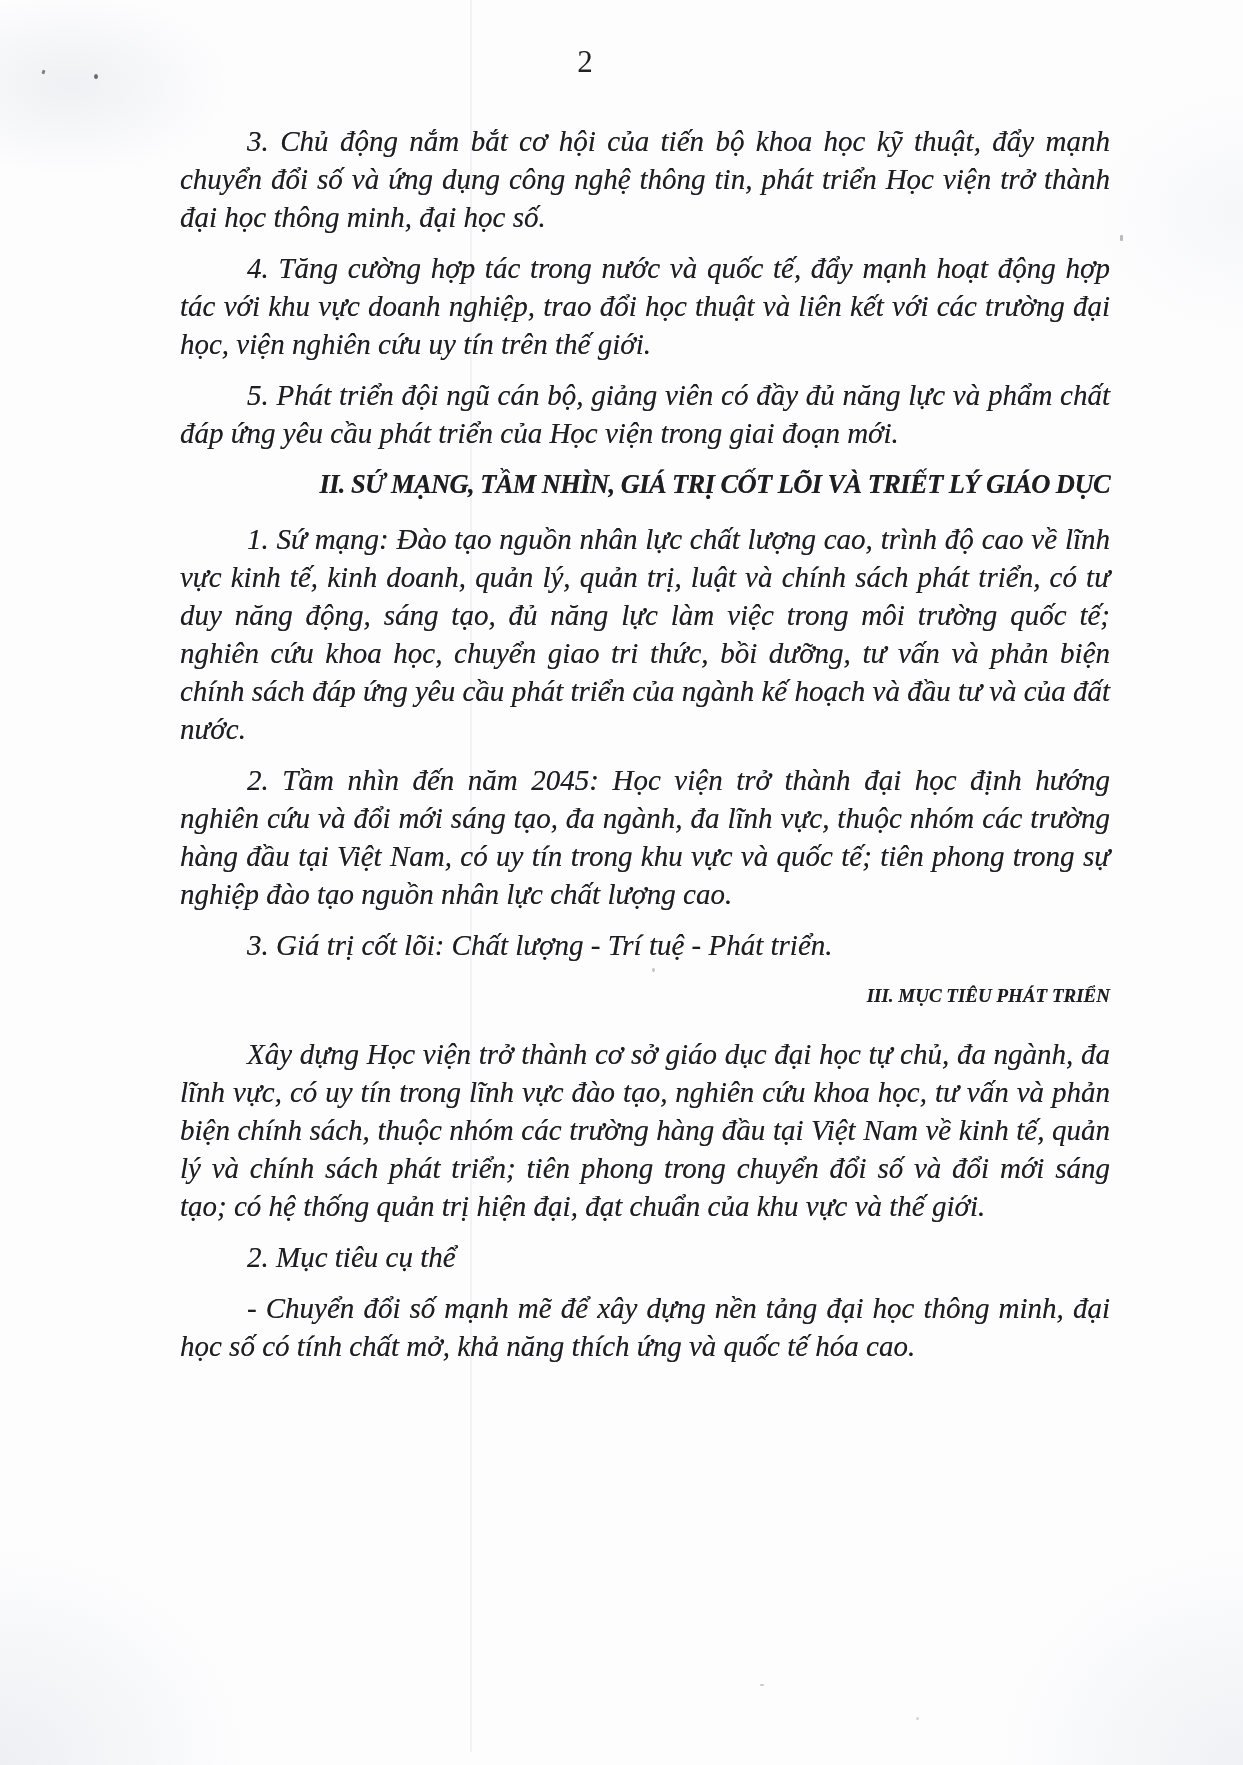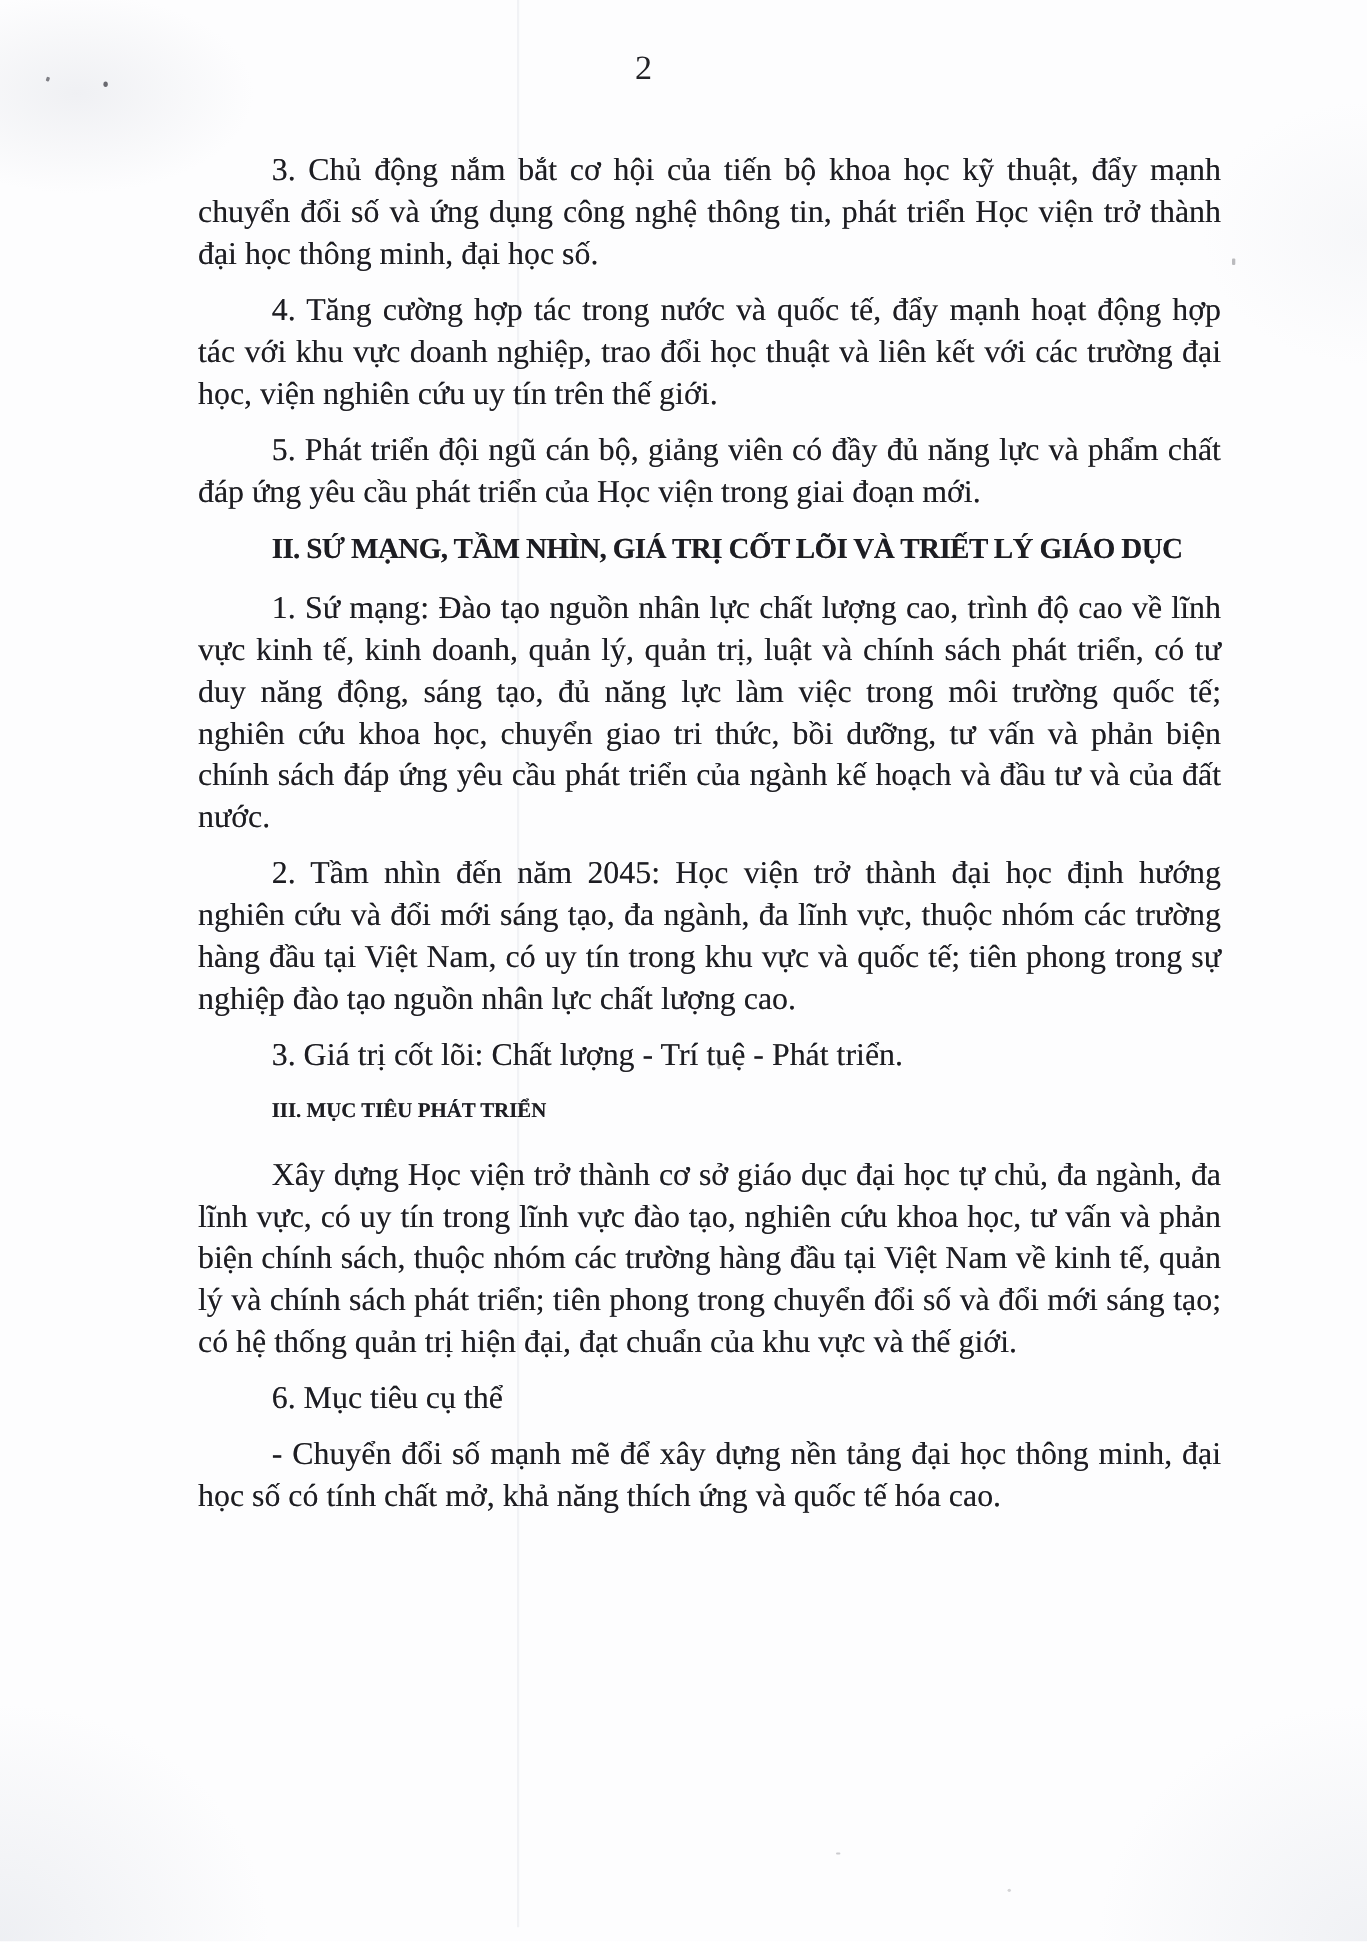--- a/index.html
+++ b/index.html
@@ -49,37 +49,38 @@
     top: 44px;
     left: 0;
     width: 1170px;
     text-align: center;
     font-size: 31px;
     color: #222226;
   }
   .content {
     position: absolute;
     left: 180px;
-    top: 136px;
+    top: 122px;
     width: 930px;
     font-size: 29px;
     line-height: 38px;
     color: #1d1d22;
     text-align: justify;
     text-shadow: 0 0 0.5px rgba(20,20,25,0.55);
+    font-style: italic;
   }
   .para {
     margin: 0 0 13px 0;
     text-indent: 67px;
   }
   .heading {
     margin: 5px 0 17px 0;
     text-indent: 67px;
     font-weight: 700;
-    text-align: left;
+    text-align: right;
   }
   .heading.wide {
     white-space: nowrap;
     font-size: 26.5px;
     letter-spacing: -0.6px;
   }
 </style>
 </head>
 <body>
 
@@ -111,19 +112,19 @@
     <p class="para">2. Tầm nhìn đến năm 2045: Học viện trở thành đại học định hướng nghiên cứu và đổi mới sáng tạo, đa ngành, đa lĩnh vực, thuộc nhóm các trường hàng đầu tại Việt Nam, có uy tín trong khu vực và quốc tế; tiên phong trong sự nghiệp đào tạo nguồn nhân lực chất lượng cao.</p>
 
     <p class="para">3. Giá trị cốt lõi:  Chất lượng - Trí tuệ - Phát triển.</p>
 
 
     <h2 class="heading" style="font-size: 19px; margin-top: 10px; margin-bottom: 20px; font-family: inherit;">III. MỤC TIÊU PHÁT TRIỂN</h2>
 
 
     <p class="para">Xây dựng Học viện trở thành cơ sở giáo dục đại học tự chủ, đa ngành, đa lĩnh vực, có uy tín trong lĩnh vực đào tạo, nghiên cứu khoa học, tư vấn và phản biện chính sách, thuộc nhóm các trường hàng đầu tại Việt Nam về kinh tế, quản lý và chính sách phát triển; tiên phong trong chuyển đổi số và đổi mới sáng tạo; có hệ thống quản trị hiện đại, đạt chuẩn của khu vực và thế giới.</p>
 
-    <p class="para">6. Mục tiêu cụ thể</p>
+    <p class="para">2. Mục tiêu cụ thể</p>
 
 
     <p class="para">- Chuyển đổi số mạnh mẽ để xây dựng nền tảng đại học thông minh, đại học số có tính chất mở, khả năng thích ứng và quốc tế hóa cao.</p>
 
   </div>
 </div>
 
 </body></html>

